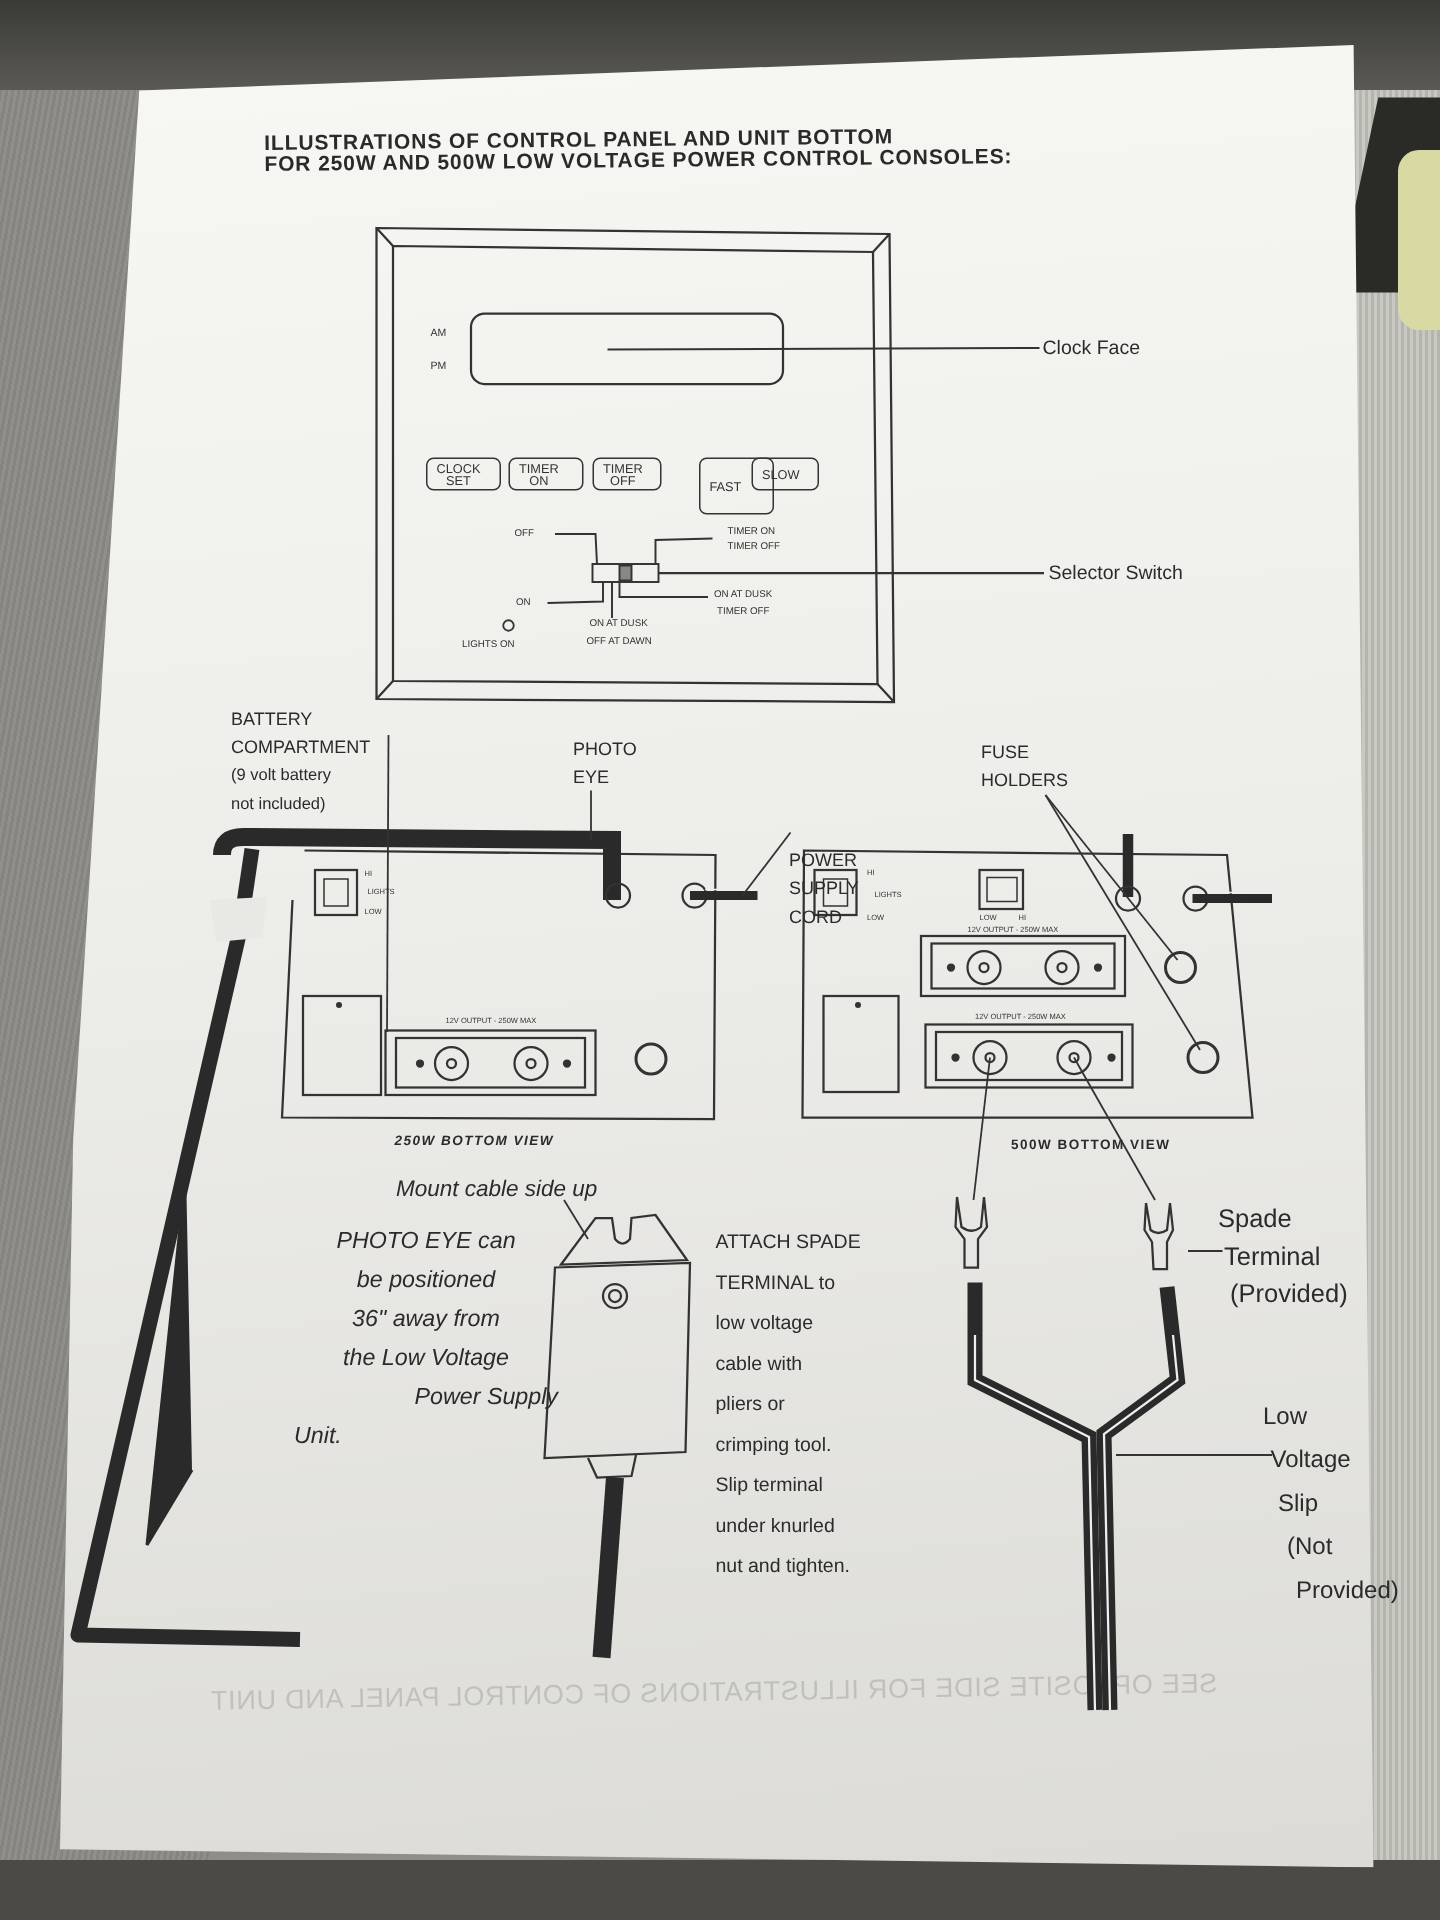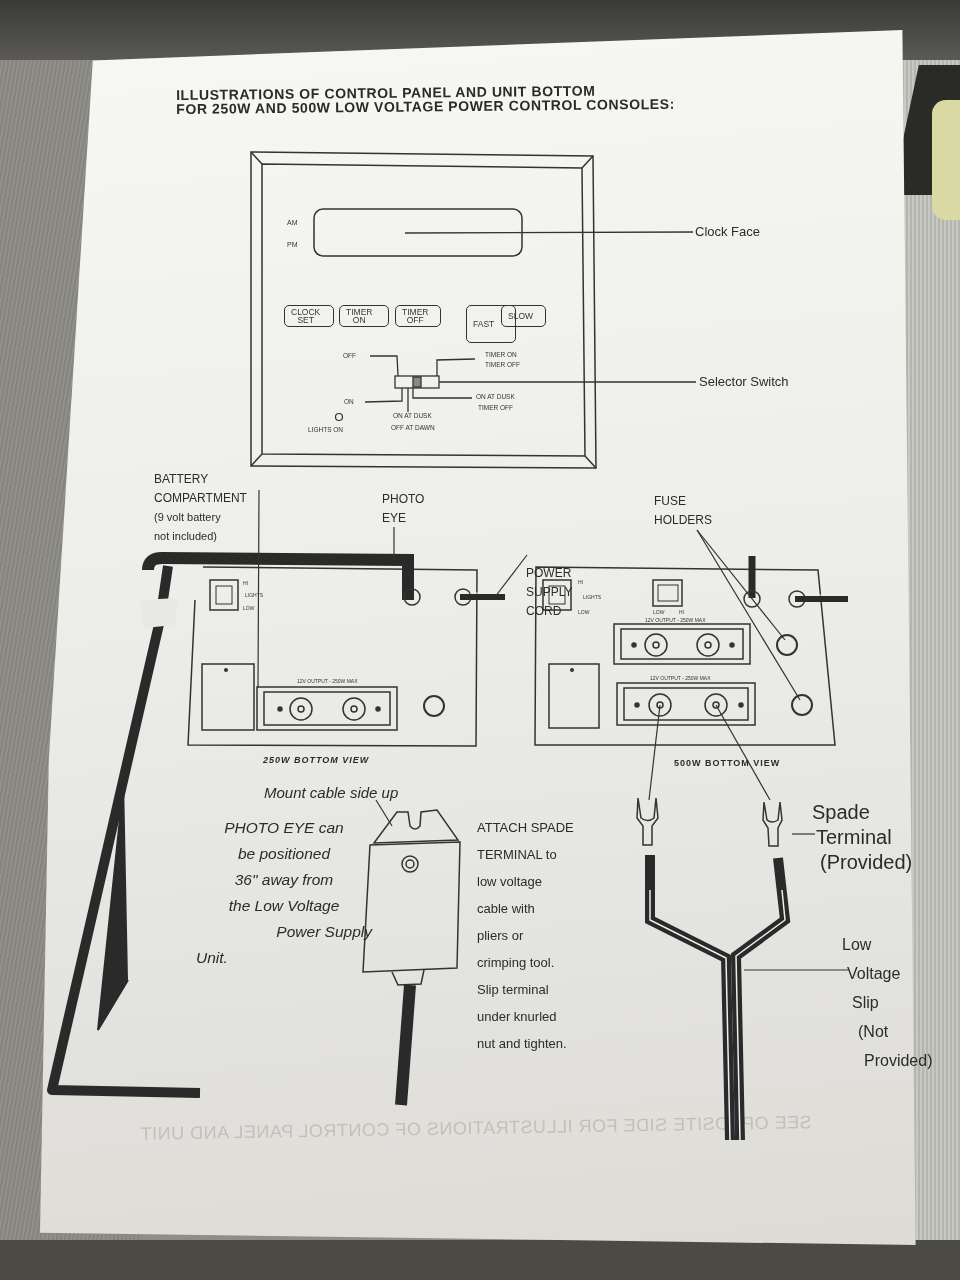--- a/index.html
+++ b/index.html
@@ -269,21 +269,21 @@
   <div>TERMINAL to</div>
   <div>low voltage</div>
   <div>cable with</div>
   <div>pliers or</div>
   <div>crimping tool.</div>
   <div>Slip terminal</div>
   <div>under knurled</div>
   <div>nut and tighten.</div>
 </div>
 
-<div class="lbl" style="left:812px;top:800px;font-size:20px;line-height:25px;">
+<div class="lbl" style="left:812px;top:800px;font-size:17px;line-height:25px;">
   <div>Spade</div>
   <div style="margin-left:4px;">Terminal</div>
   <div style="margin-left:8px;">(Provided)</div>
 </div>
 <div class="lbl right-lbl" style="left:838px;top:930px;text-align:left;">
   <div style="margin-left:4px;">Low</div>
   <div style="margin-left:9px;">Voltage</div>
   <div style="margin-left:14px;">Slip</div>
   <div style="margin-left:20px;">(Not</div>
   <div style="margin-left:26px;">Provided)</div>

